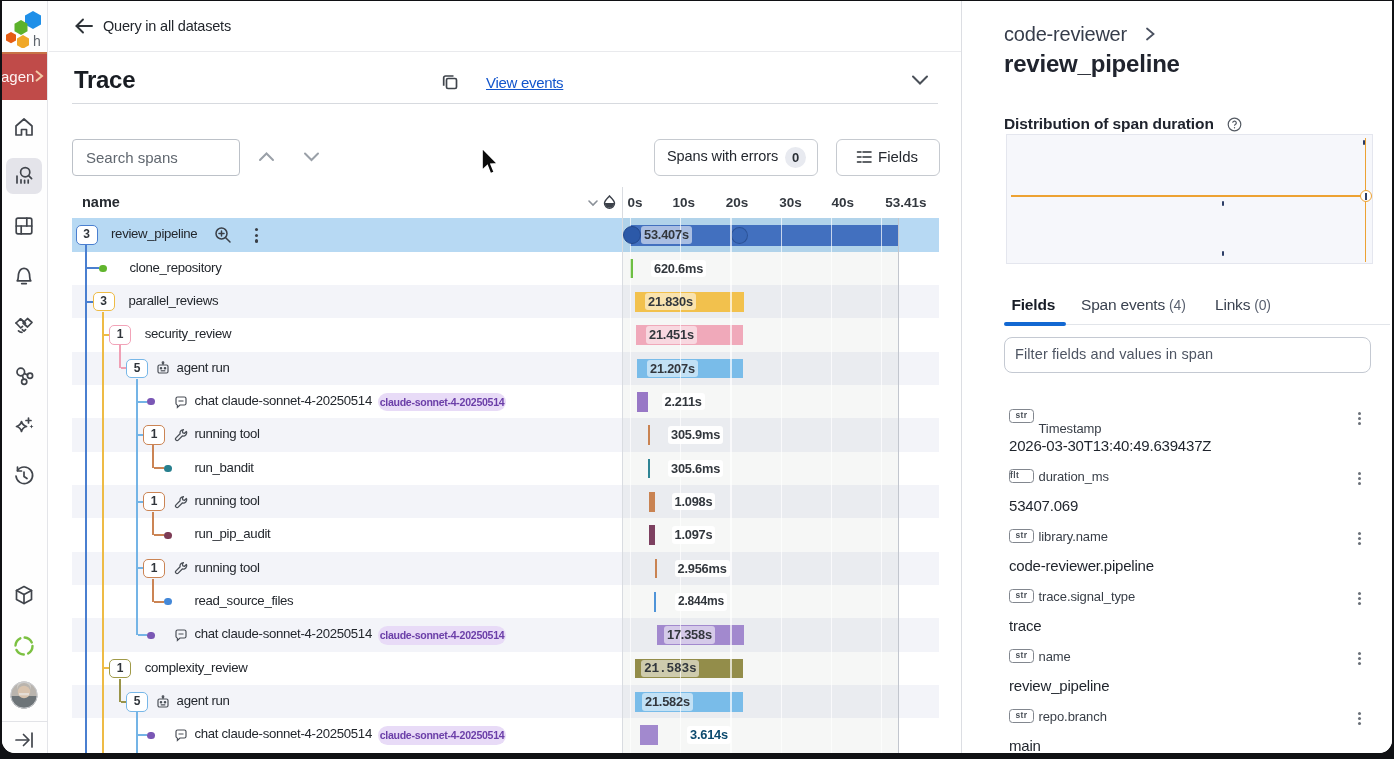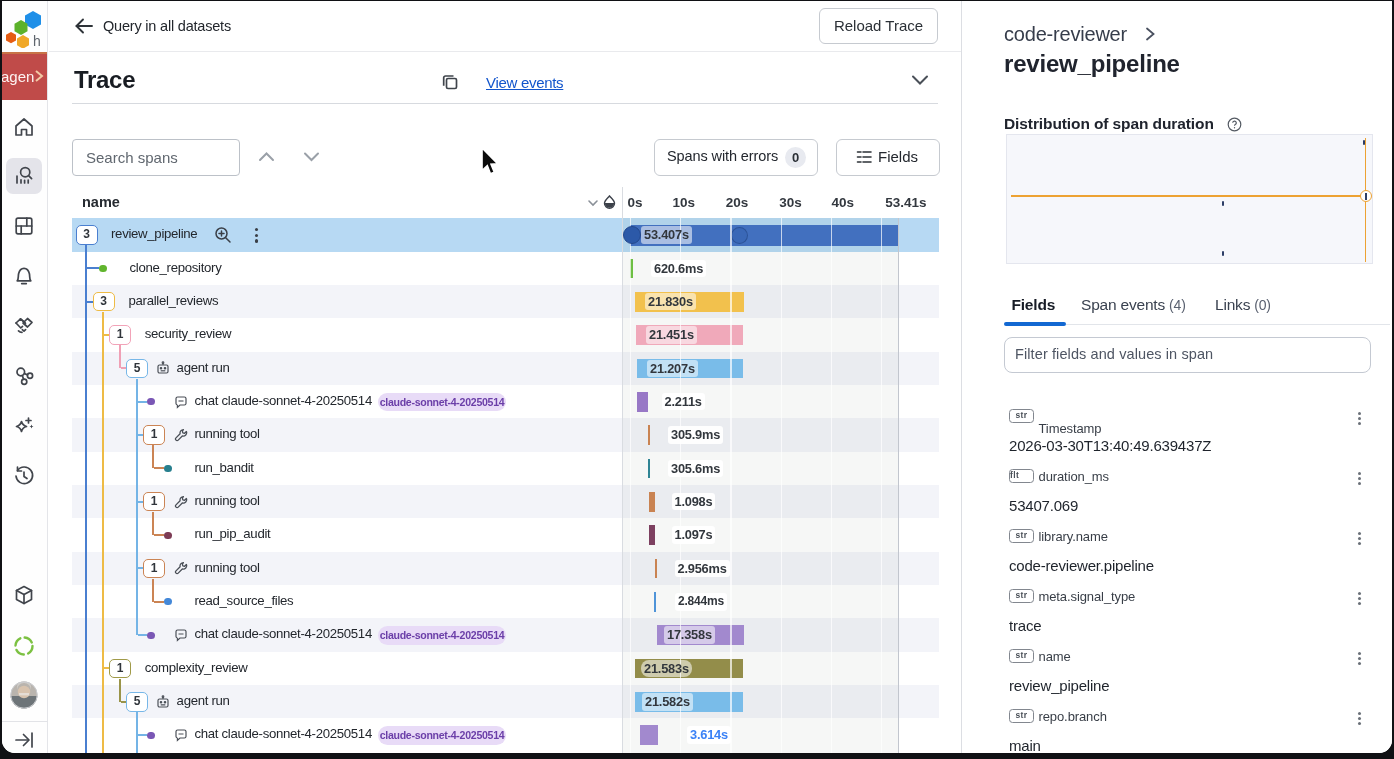--- a/index.html
+++ b/index.html
@@ -98,21 +98,20 @@
         <path d="M4 12 H16"></path>
         <path d="M11.5 6.5 L17 12 L11.5 17.5"></path>
         <path d="M20 5 V19"></path>
       </svg>
 <div class="abs" style="left:49px;top:0;width:912px;height:52px;background:#fff;border-bottom:1px solid #e9eaed;"></div>
 <svg class="abs" style="left:73px;top:16px;" width="22" height="20" viewBox="0 0 22 20" fill="none" stroke="#2e3338" stroke-width="1.9" stroke-linecap="round" stroke-linejoin="round">
         <path d="M19 10 H3.5"></path>
         <path d="M10 3.5 L3.5 10 L10 16.5"></path>
       </svg>
 <div class="abs" style="left:103px;top:18px;font-size:14.5px;letter-spacing:-0.2px;color:#22262c;">Query in all datasets</div>
-<div class="abs" style="left:819px;top:8px;width:119px;height:36px;border:1px solid #c6cad0;border-radius:6px;background:#fff;line-height:34px;text-align:center;font-size:15px;font-weight:500;color:#2b3036;">Reload Trace</div>
 <div class="abs" style="left:74px;top:66px;font-size:24px;letter-spacing:-0.3px;font-weight:700;color:#181c22;">Trace</div>
 <svg class="abs" style="left:441px;top:73px;" width="18" height="18" viewBox="0 0 18 18" fill="none" stroke="#3f444b" stroke-width="1.7" stroke-linejoin="round">
         <rect x="5.5" y="5.5" width="10" height="10" rx="1.5"></rect>
         <path d="M12.5 3 H4.5 A1.8 1.8 0 0 0 2.7 4.8 V12.8"></path>
       </svg>
 <div class="abs" style="left:486px;top:74px;font-size:15px;letter-spacing:-0.3px;font-weight:500;color:#1255cc;text-decoration:underline;">View events</div>
 <svg class="abs" style="left:910px;top:73px;" width="20" height="14" viewBox="0 0 20 14" fill="none" stroke="#4a5058" stroke-width="2" stroke-linecap="round">
         <polyline points="3,3.5 10,10.5 17,3.5"></polyline>
       </svg>
 <div class="abs" style="left:72px;top:103px;width:866px;height:1px;background:#d7dadf;"></div>
@@ -293,25 +292,25 @@
 <div class="abs" style="left:671.5px;top:492.9px;z-index:6;background:rgba(255,255,255,0.92);border-radius:3px;padding:0 3px;font-size:12.8px;letter-spacing:-0.2px;font-weight:700;color:#32373d;line-height:17.5px;white-space:nowrap;">1.098s</div>
 <div class="abs" style="left:649.0px;top:525.3px;width:5.5px;height:19.5px;background:#7d4060;"></div>
 <div class="abs" style="left:671.5px;top:526.3px;z-index:6;background:rgba(255,255,255,0.92);border-radius:3px;padding:0 3px;font-size:12.8px;letter-spacing:-0.2px;font-weight:700;color:#32373d;line-height:17.5px;white-space:nowrap;">1.097s</div>
 <div class="abs" style="left:654.5px;top:558.7px;width:2.2px;height:19.5px;background:#c98352;"></div>
 <div class="abs" style="left:674.5px;top:559.6px;z-index:6;background:rgba(255,255,255,0.92);border-radius:3px;padding:0 3px;font-size:12.8px;letter-spacing:-0.2px;font-weight:700;color:#32373d;line-height:17.5px;white-space:nowrap;">2.956ms</div>
 <div class="abs" style="left:653.5px;top:592.0px;width:2.2px;height:19.5px;background:#4f94d8;"></div>
 <div class="abs" style="left:675.0px;top:593.0px;z-index:6;background:rgba(255,255,255,0.92);border-radius:3px;padding:0 3px;font-size:12px;letter-spacing:-0.2px;font-weight:700;color:#32373d;line-height:17.5px;white-space:nowrap;">2.844ms</div>
 <div class="abs" style="left:656.8px;top:625.3px;width:87.1px;height:19.5px;background:#a289ce;"></div>
 <div class="abs" style="left:664.0px;top:626.3px;z-index:6;background:rgba(255,255,255,0.55);border-radius:3px;padding:0 3px;font-size:12.8px;letter-spacing:-0.2px;font-weight:700;color:#32373d;line-height:17.5px;white-space:nowrap;">17.358s</div>
 <div class="abs" style="left:634.8px;top:658.7px;width:108.3px;height:19.5px;background:#938d4a;"></div>
-<div class="abs" style="left:641.0px;top:659.6px;z-index:6;background:rgba(255,255,255,0.55);border-radius:8px;padding:0 3px;font-size:12.8px;letter-spacing:-0.2px;font-weight:700;color:#32373d;line-height:17.5px;white-space:nowrap;">21.583s</div>
+<div class="abs" style="left:641.0px;top:659.6px;z-index:6;background:rgba(255,255,255,0.55);border-radius:3px;padding:0 3px;font-size:12.8px;letter-spacing:-0.2px;font-weight:700;color:#32373d;line-height:17.5px;white-space:nowrap;font-family:Liberation Mono, monospace;">21.583s</div>
 <div class="abs" style="left:635.3px;top:692.0px;width:107.5px;height:19.5px;background:#79bce9;"></div>
 <div class="abs" style="left:642.0px;top:693.0px;z-index:6;background:rgba(255,255,255,0.55);border-radius:3px;padding:0 3px;font-size:12.8px;letter-spacing:-0.2px;font-weight:700;color:#32373d;line-height:17.5px;white-space:nowrap;">21.582s</div>
 <div class="abs" style="left:639.5px;top:725.3px;width:18.1px;height:19.5px;background:#a289ce;"></div>
-<div class="abs" style="left:687.0px;top:726.3px;z-index:6;background:rgba(255,255,255,0.92);border-radius:3px;padding:0 3px;font-size:12.8px;letter-spacing:-0.2px;font-weight:700;color:#3b82f6;line-height:17.5px;white-space:nowrap;">3.614s</div>
+<div class="abs" style="left:687.0px;top:726.3px;z-index:6;background:rgba(255,255,255,0.92);border-radius:3px;padding:0 3px;font-size:12.8px;letter-spacing:-0.2px;font-weight:700;color:#0c4a6e;line-height:17.5px;white-space:nowrap;">3.614s</div>
 <div class="abs" style="left:630.0px;top:218.4px;width:1.3px;height:534.6px;background:rgba(255,255,255,0.7);z-index:5;"></div>
 <div class="abs" style="left:680.2px;top:218.4px;width:1.3px;height:534.6px;background:rgba(255,255,255,0.7);z-index:5;"></div>
 <div class="abs" style="left:730.4px;top:218.4px;width:1.3px;height:534.6px;background:rgba(255,255,255,0.7);z-index:5;"></div>
 <div class="abs" style="left:780.6px;top:218.4px;width:1.3px;height:534.6px;background:rgba(255,255,255,0.7);z-index:5;"></div>
 <div class="abs" style="left:830.8px;top:218.4px;width:1.3px;height:534.6px;background:rgba(255,255,255,0.7);z-index:5;"></div>
 <div class="abs" style="left:881.0px;top:218.4px;width:1.3px;height:534.6px;background:rgba(255,255,255,0.7);z-index:5;"></div>
 <svg class="abs" style="left:480px;top:147px;" width="21" height="30" viewBox="0 0 22 32">
 <path d="M2 1 L2 25 L7.6 19.8 L11 28.5 L15 26.8 L11.5 18.3 L18.5 17.8 Z" fill="#0b0b0b" stroke="#fff" stroke-width="1.6"></path>
       </svg>
 <div class="abs" style="left:961px;top:0;width:433px;height:759px;background:#fff;border-left:1px solid #dcdee3;"></div>
@@ -353,21 +352,21 @@
 <div class="abs" style="left:1358px;top:476.9px;width:3px;height:3px;border-radius:50%;background:#6a7078;"></div>
 <div class="abs" style="left:1358px;top:482.3px;width:3px;height:3px;border-radius:50%;background:#6a7078;"></div>
 <div class="abs" style="left:1009px;top:497px;font-size:15px;letter-spacing:-0.2px;color:#1e232b;">53407.069</div>
 <div class="abs" style="left:1009px;top:529px;width:25px;height:14px;border:1.4px solid #82878f;border-radius:3.5px;text-align:center;line-height:11.5px;font-size:8.5px;font-weight:700;color:#4a5058;letter-spacing:0.4px;">str</div>
 <div class="abs" style="left:1038.5px;top:529px;font-size:13px;letter-spacing:-0.1px;color:#383e47;">library.name</div>
 <div class="abs" style="left:1358px;top:531.5px;width:3px;height:3px;border-radius:50%;background:#6a7078;"></div>
 <div class="abs" style="left:1358px;top:536.9px;width:3px;height:3px;border-radius:50%;background:#6a7078;"></div>
 <div class="abs" style="left:1358px;top:542.3px;width:3px;height:3px;border-radius:50%;background:#6a7078;"></div>
 <div class="abs" style="left:1009px;top:557px;font-size:15px;letter-spacing:-0.2px;color:#1e232b;">code-reviewer.pipeline</div>
 <div class="abs" style="left:1009px;top:589px;width:25px;height:14px;border:1.4px solid #82878f;border-radius:3.5px;text-align:center;line-height:11.5px;font-size:8.5px;font-weight:700;color:#4a5058;letter-spacing:0.4px;">str</div>
-<div class="abs" style="left:1038.5px;top:589px;font-size:13px;letter-spacing:-0.1px;color:#383e47;">meta.signal_type</div>
+<div class="abs" style="left:1038.5px;top:589px;font-size:13px;letter-spacing:-0.1px;color:#383e47;">trace.signal_type</div>
 <div class="abs" style="left:1358px;top:591.5px;width:3px;height:3px;border-radius:50%;background:#6a7078;"></div>
 <div class="abs" style="left:1358px;top:596.9px;width:3px;height:3px;border-radius:50%;background:#6a7078;"></div>
 <div class="abs" style="left:1358px;top:602.3px;width:3px;height:3px;border-radius:50%;background:#6a7078;"></div>
 <div class="abs" style="left:1009px;top:617px;font-size:15px;letter-spacing:-0.2px;color:#1e232b;">trace</div>
 <div class="abs" style="left:1009px;top:649px;width:25px;height:14px;border:1.4px solid #82878f;border-radius:3.5px;text-align:center;line-height:11.5px;font-size:8.5px;font-weight:700;color:#4a5058;letter-spacing:0.4px;">str</div>
 <div class="abs" style="left:1038.5px;top:649px;font-size:13px;letter-spacing:-0.1px;color:#383e47;">name</div>
 <div class="abs" style="left:1358px;top:651.5px;width:3px;height:3px;border-radius:50%;background:#6a7078;"></div>
 <div class="abs" style="left:1358px;top:656.9px;width:3px;height:3px;border-radius:50%;background:#6a7078;"></div>
 <div class="abs" style="left:1358px;top:662.3px;width:3px;height:3px;border-radius:50%;background:#6a7078;"></div>
 <div class="abs" style="left:1009px;top:677px;font-size:15px;letter-spacing:-0.2px;color:#1e232b;">review_pipeline</div>

